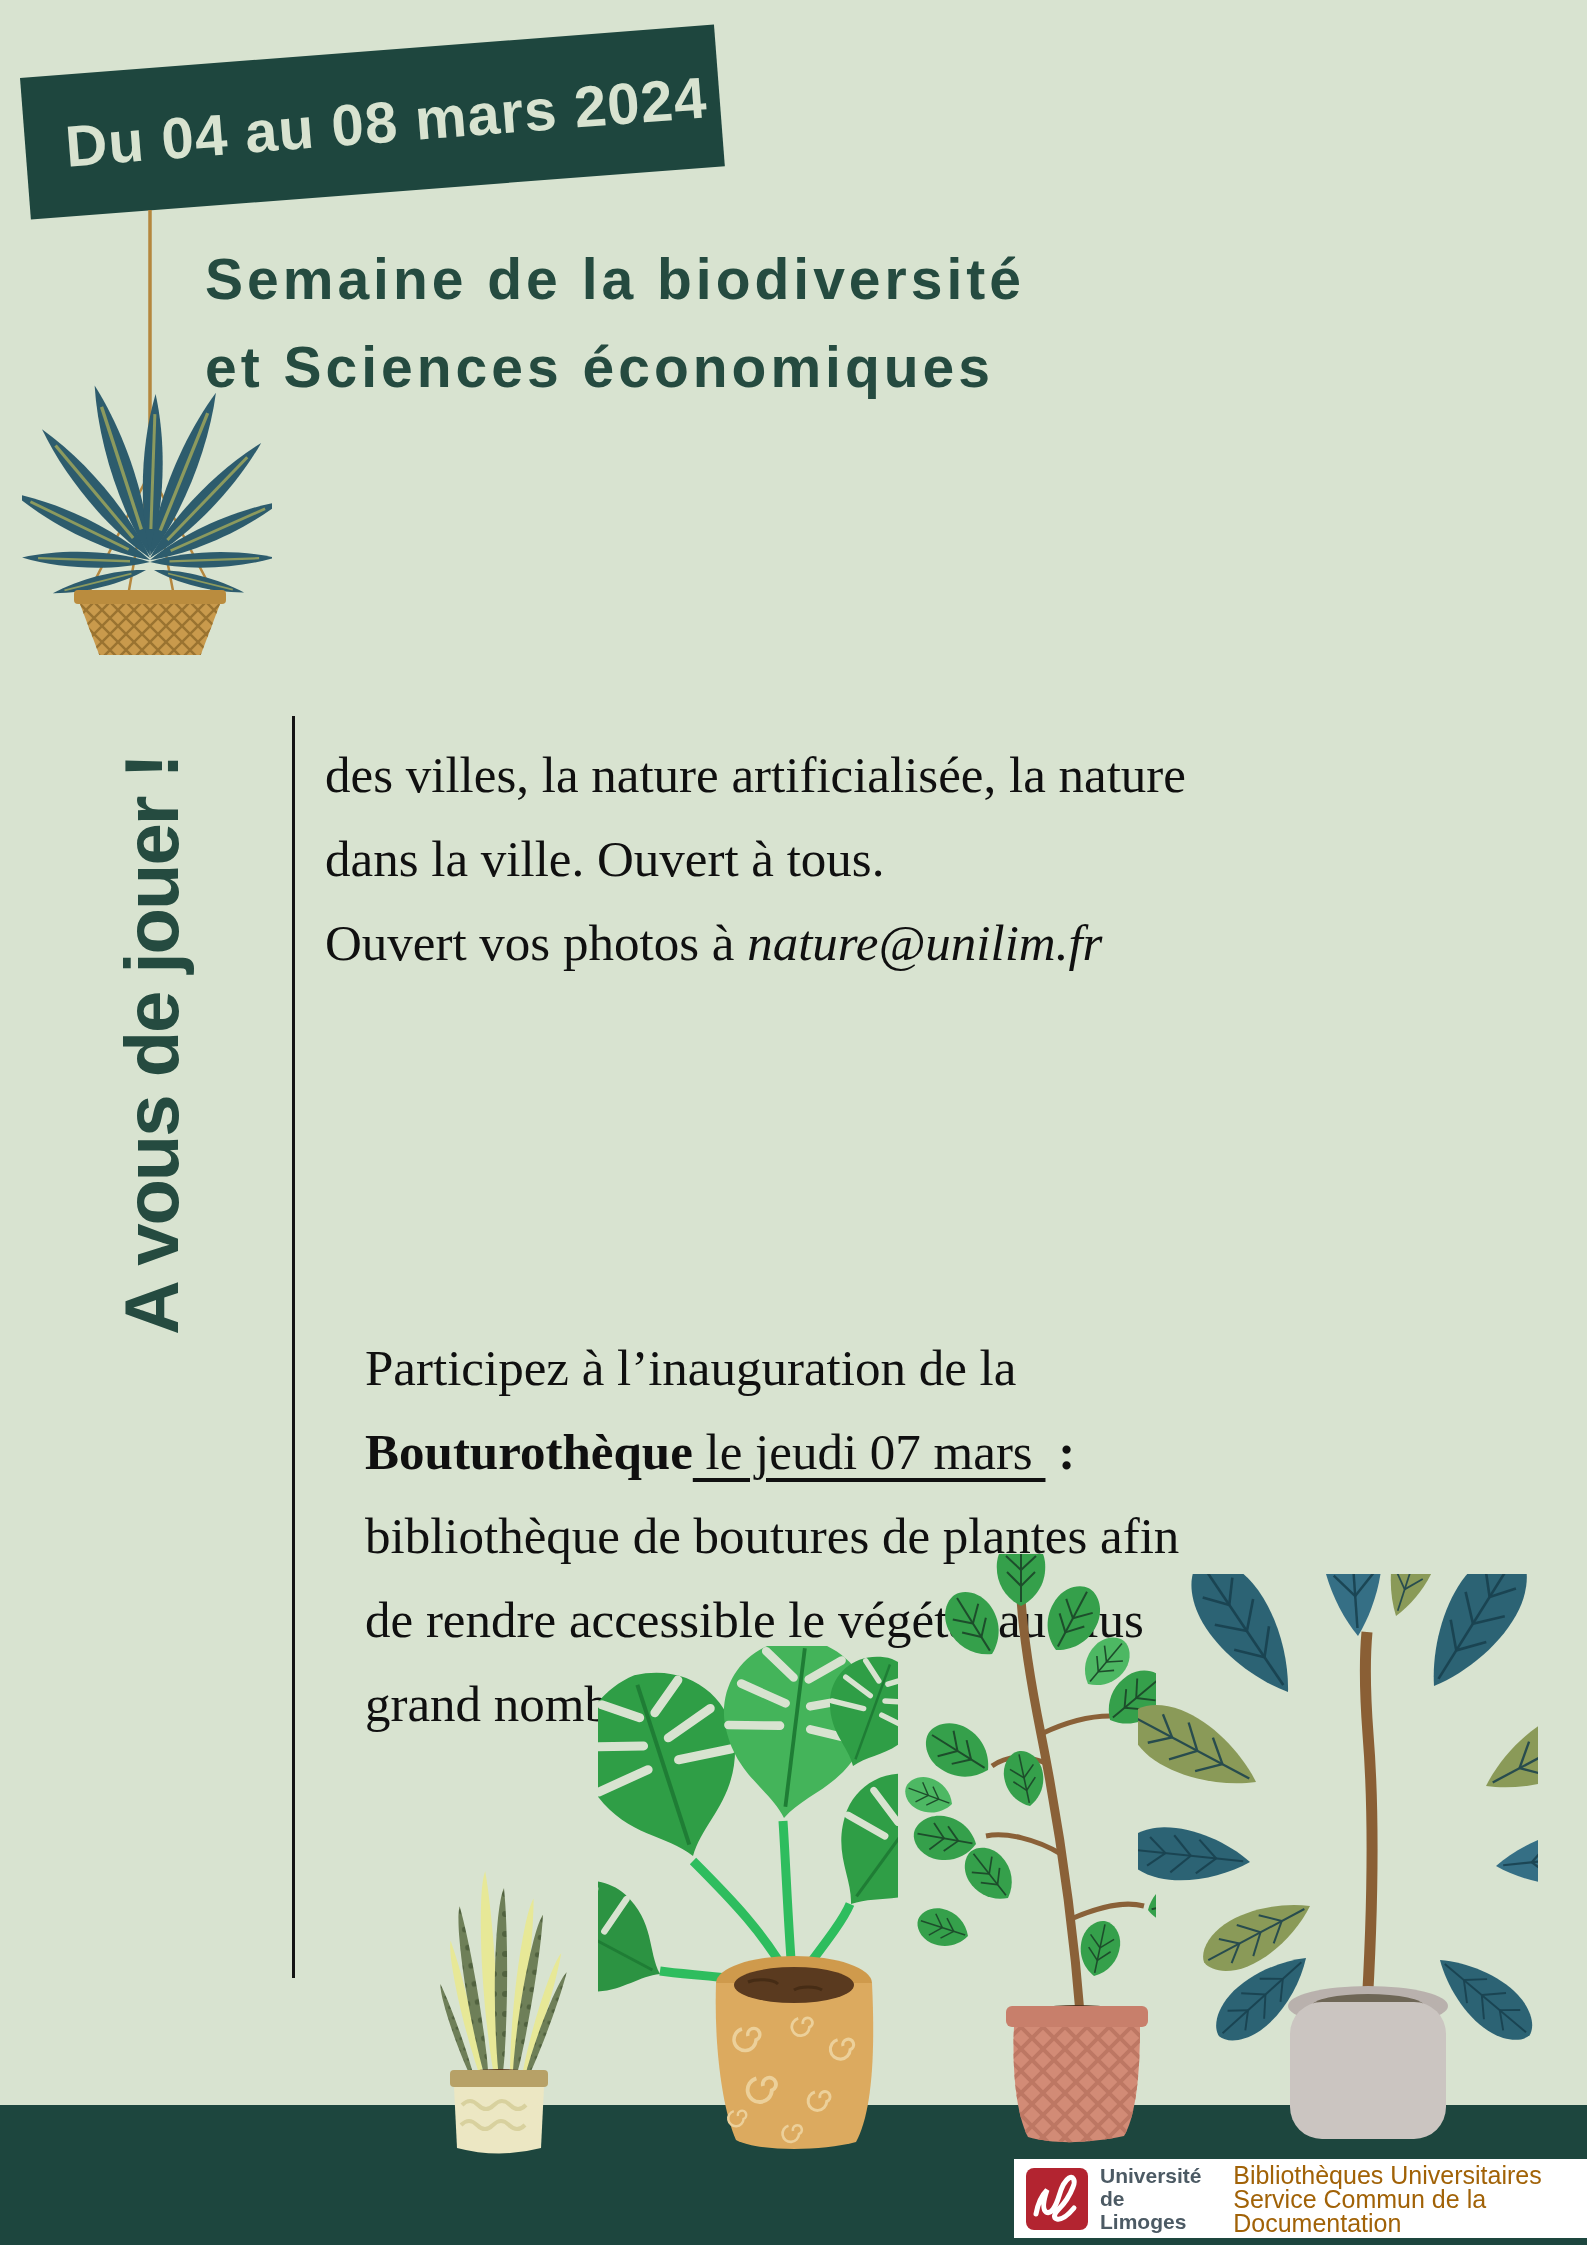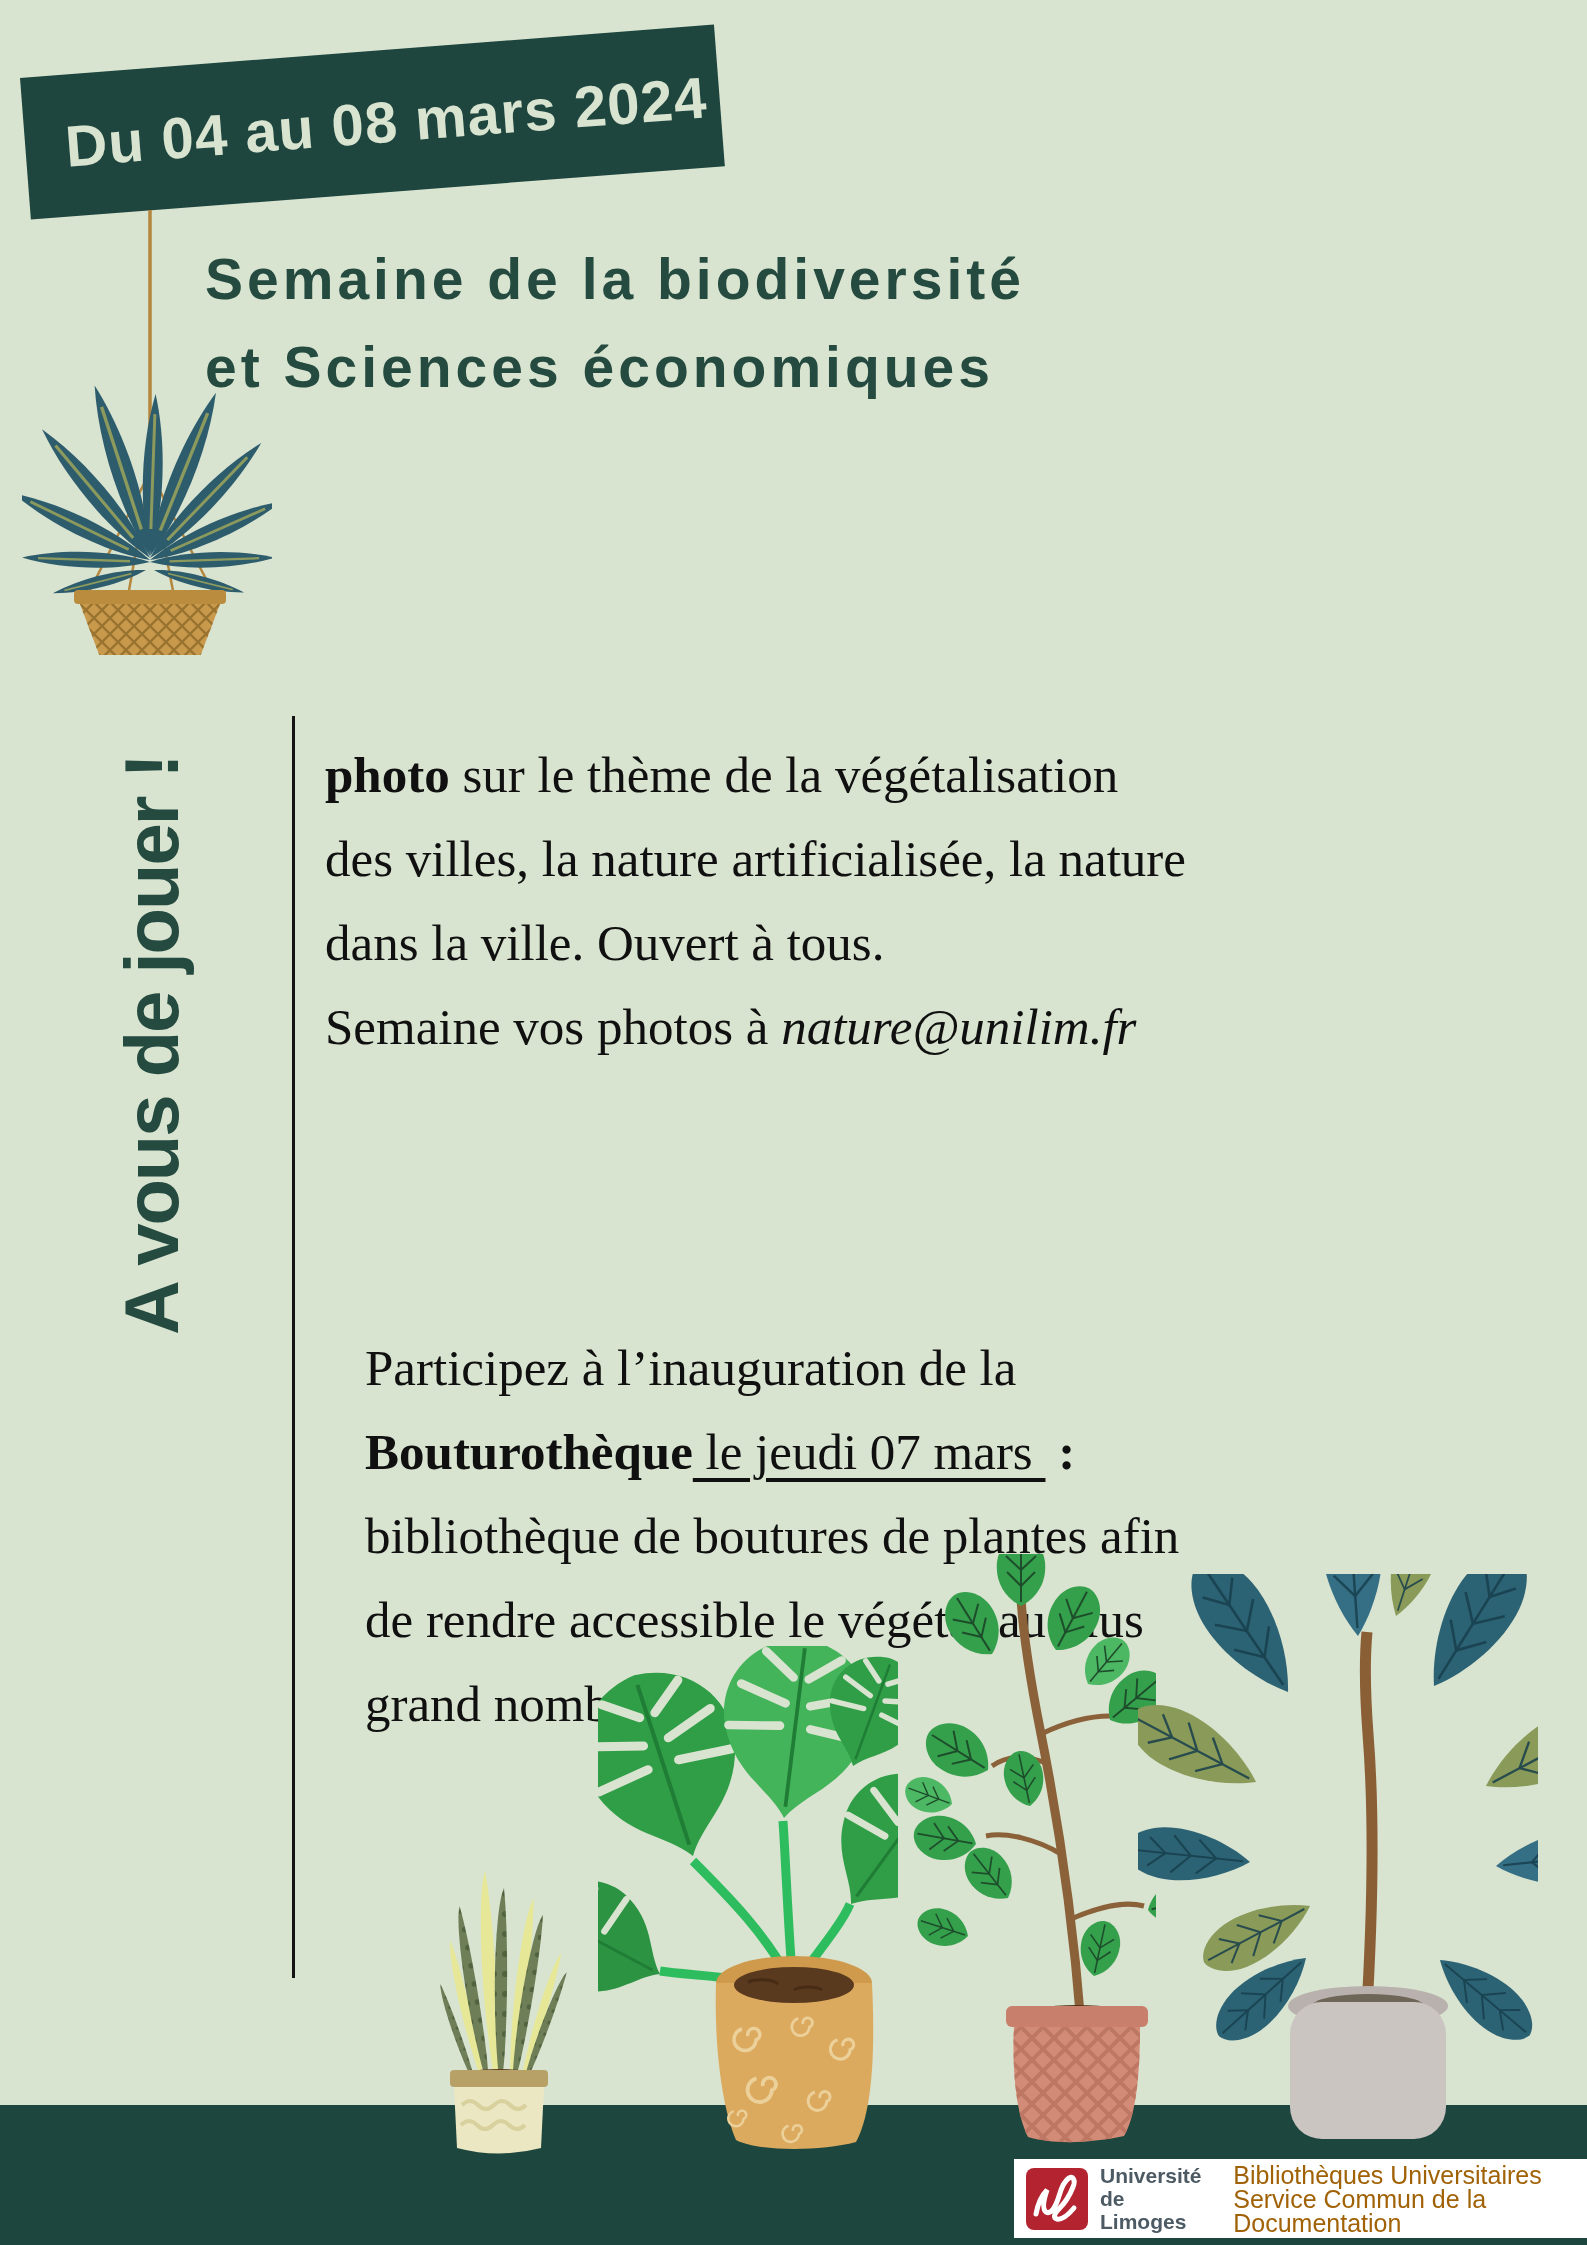--- a/index.html
+++ b/index.html
@@ -100,24 +100,23 @@
   <div class="title">
     <div>Semaine de la biodiversité</div>
     <div>et Sciences économiques</div>
   </div>
 
   <div class="vlabel">A vous de jouer !</div>
 
   <div class="vrule"></div>
 
   <div class="para para1">
-      <div class="pline"><span class="b">photo</span><span> sur le thème de la végétalisation</span></div>
       <div class="pline"><span>des villes, la nature artificialisée, la nature</span></div>
       <div class="pline"><span>dans la ville. Ouvert à tous.</span></div>
-      <div class="pline"><span>Semaine vos photos à </span><span class="i">nature@unilim.fr</span></div>
+      <div class="pline"><span>Ouvert vos photos à </span><span class="i">nature@unilim.fr</span></div>
     </div>
 
   <div class="para para2">
       <div class="pline"><span>Participez à l’inauguration de la</span></div>
       <div class="pline"><span class="b">Bouturothèque</span><span class="u"> le jeudi 07 mars </span><span class="b">&nbsp;:</span></div>
       <div class="pline"><span>bibliothèque de boutures de plantes afin</span></div>
       <div class="pline"><span>de rendre accessible le végétal au plus</span></div>
       <div class="pline"><span>grand nombre.</span></div>
     </div>
 

